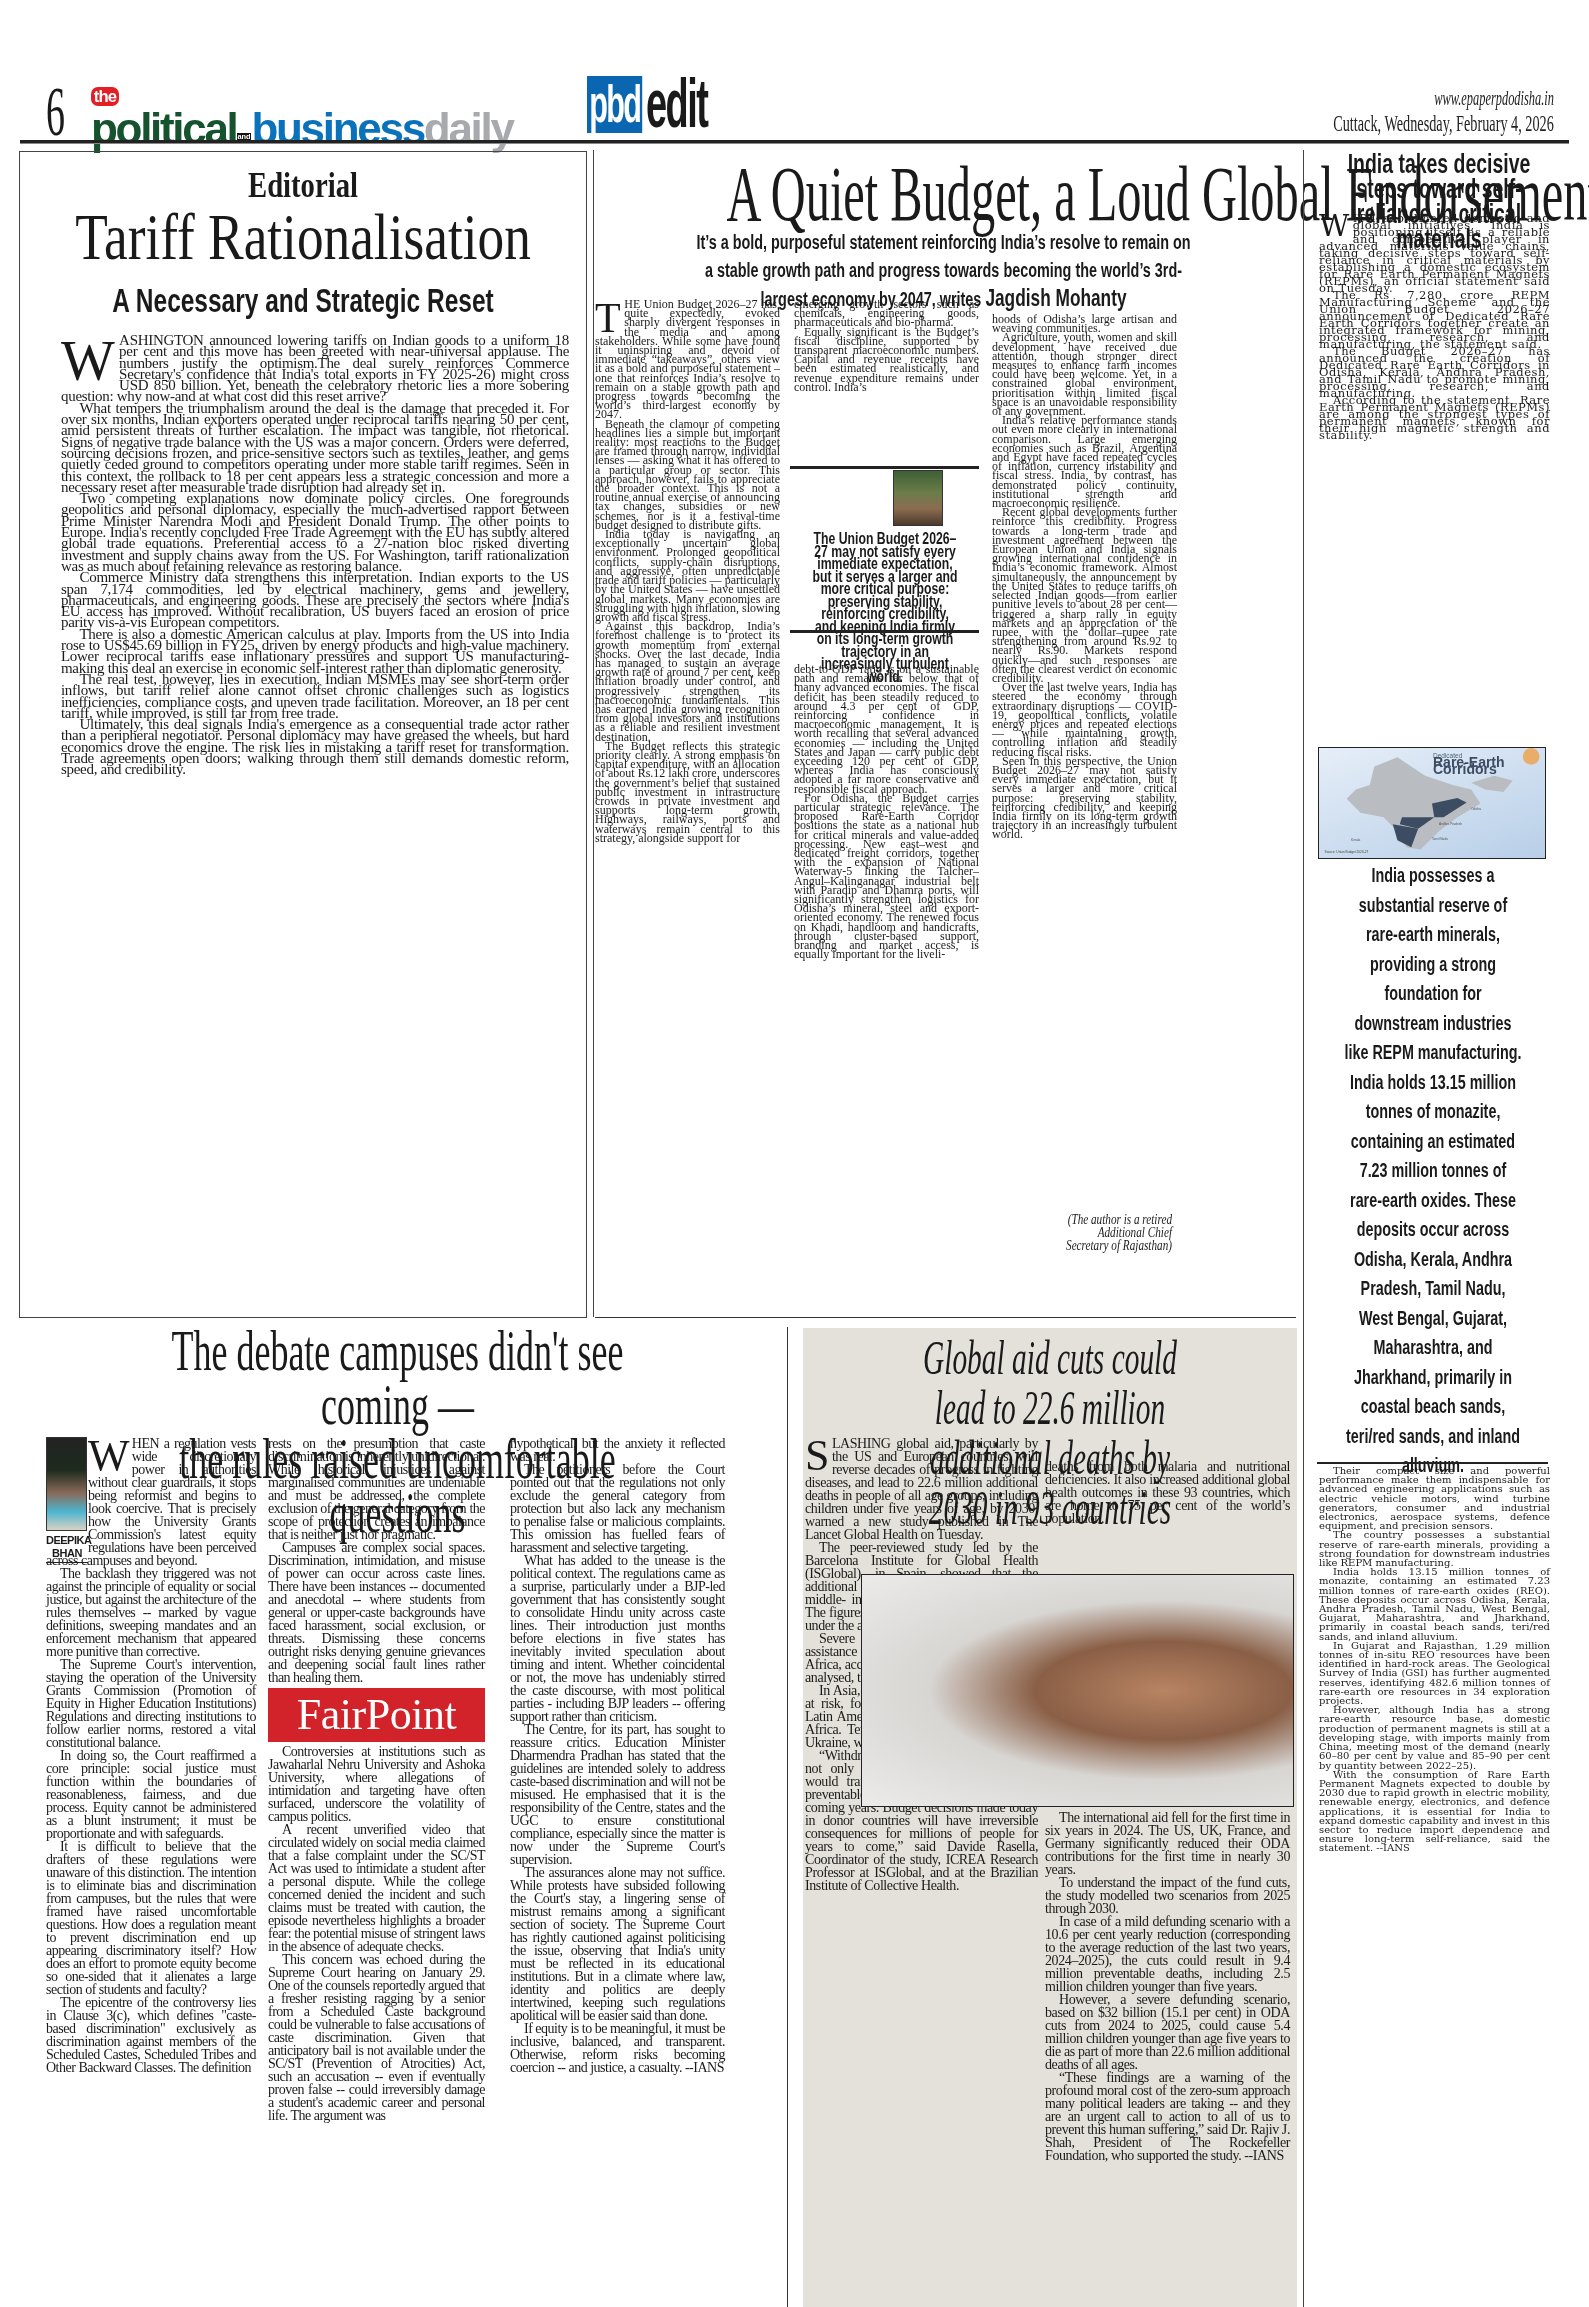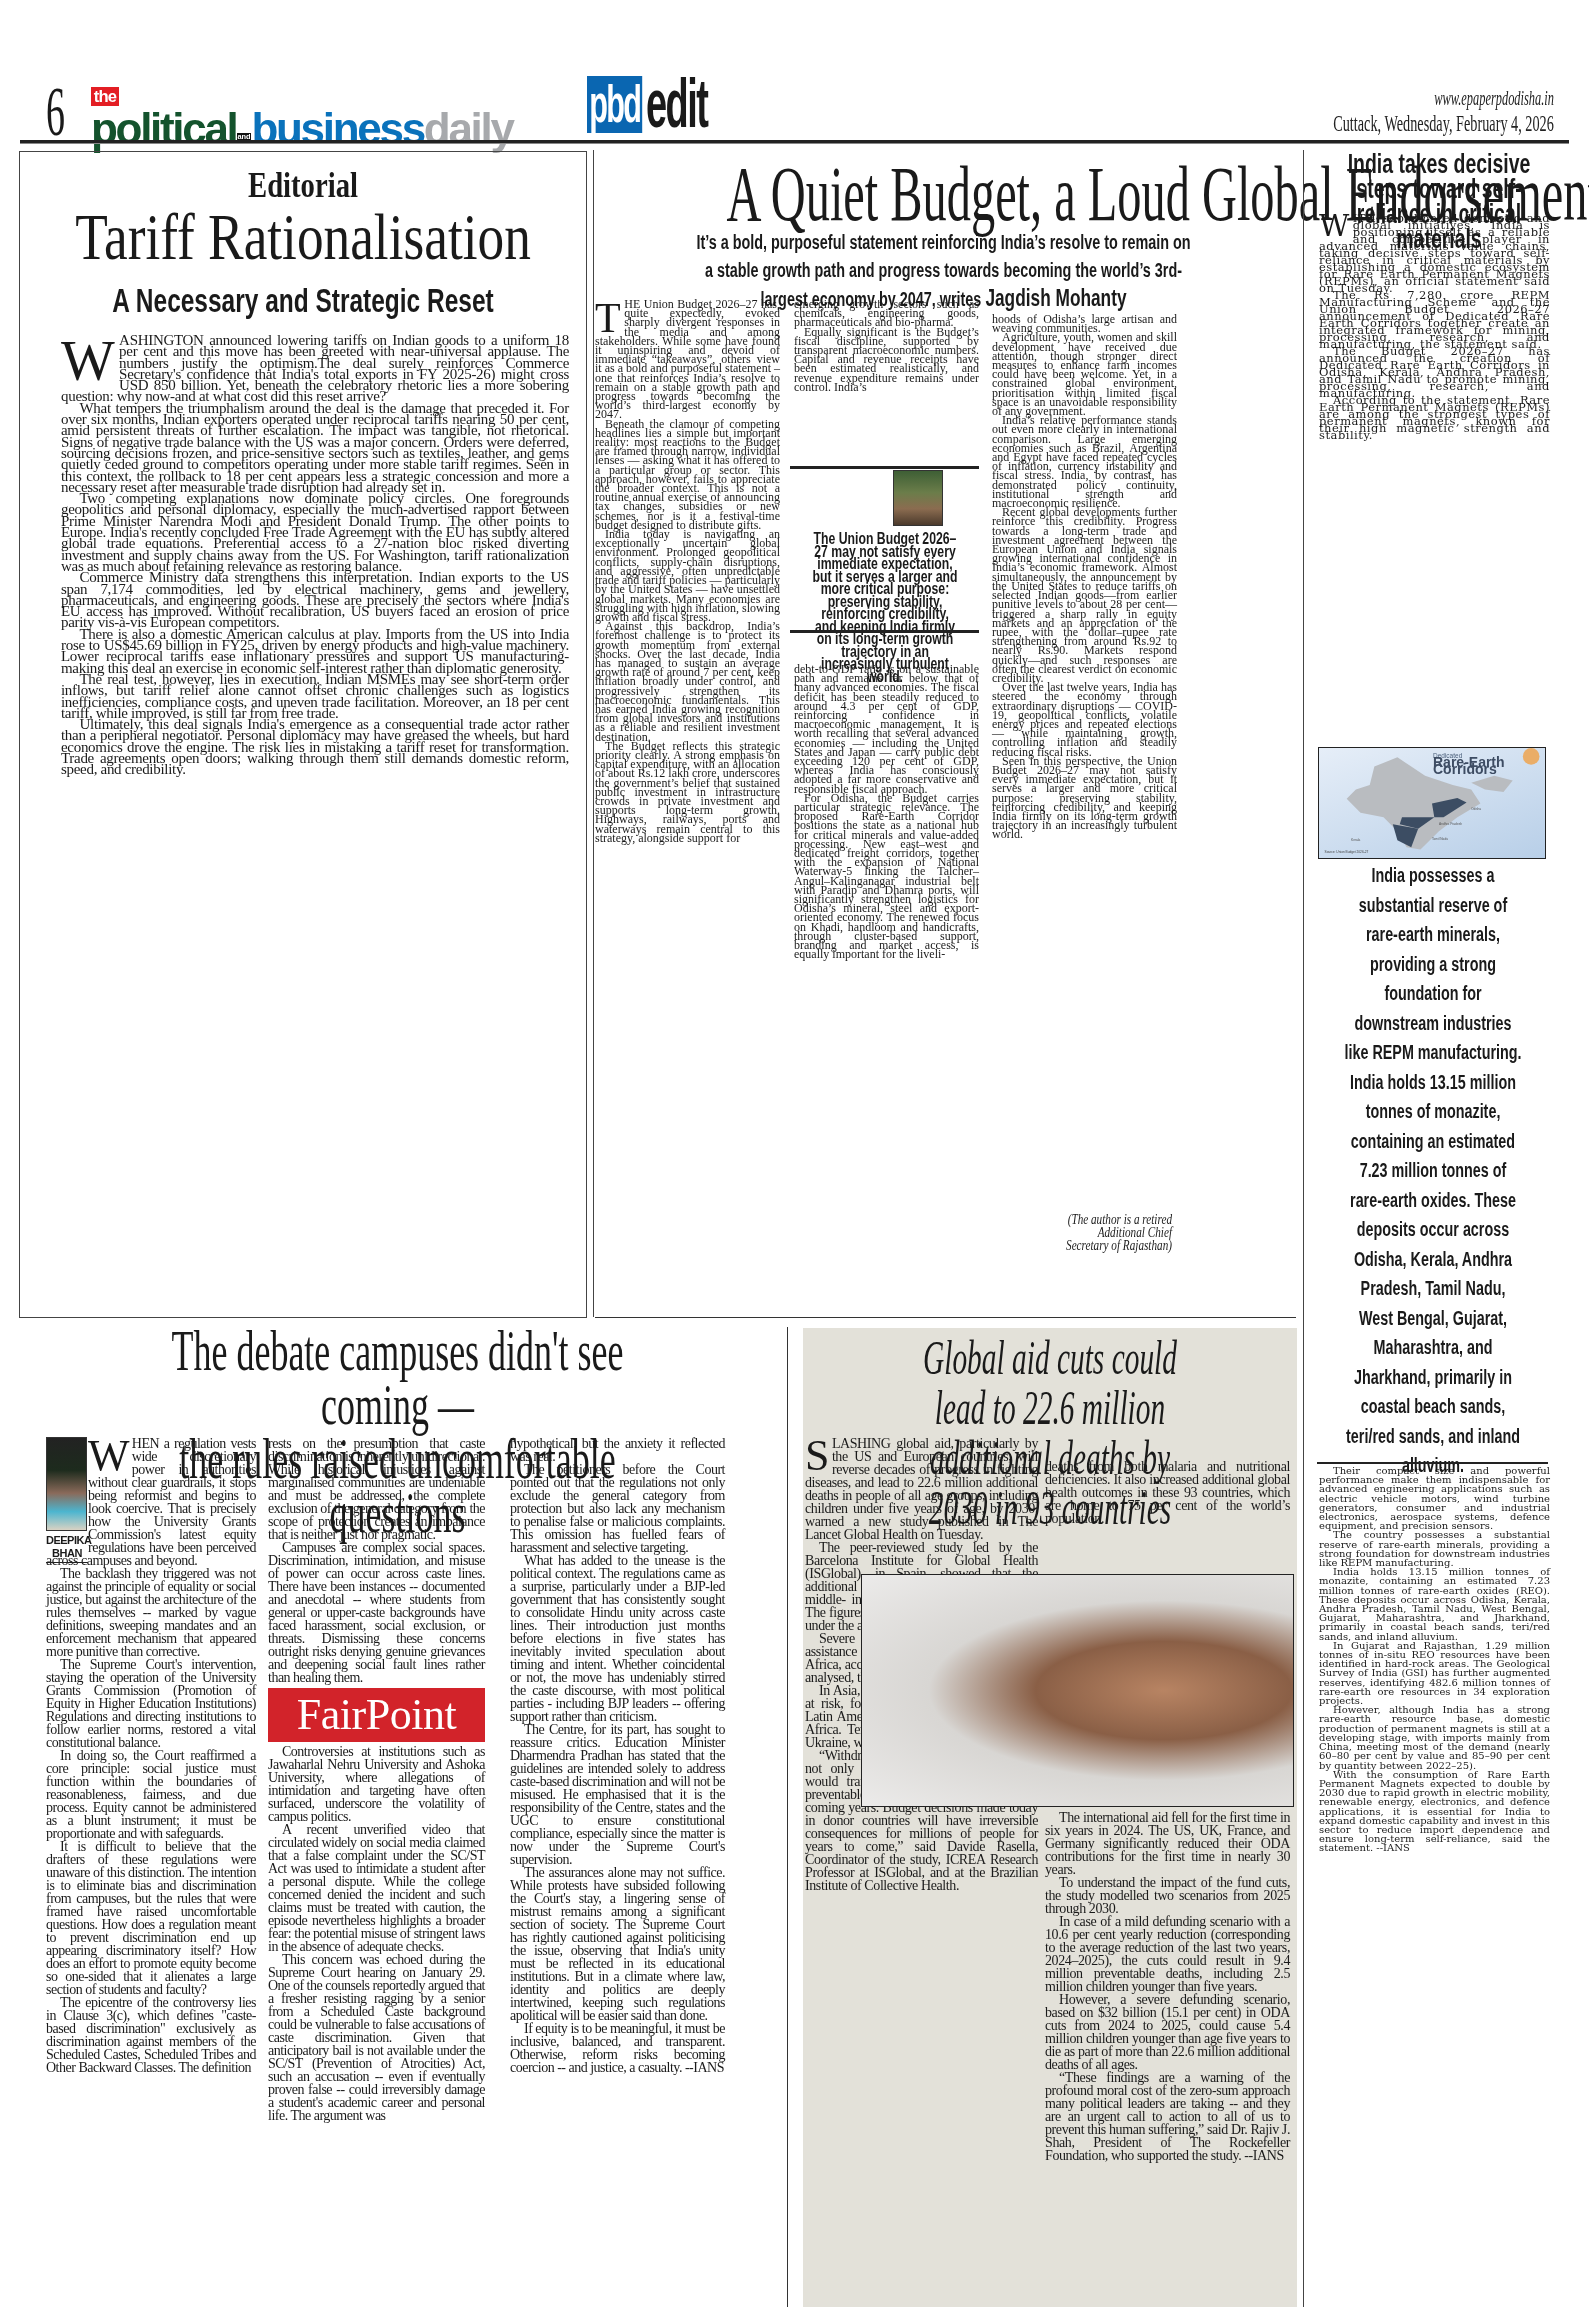--- a/index.html
+++ b/index.html
@@ -1,21 +1,21 @@
 <!DOCTYPE html>
 <html style="font-size:7.4px"><head>
 <meta charset="utf-8">
 <style>
   html, body { margin:0; padding:0; background:#ffffff; }
   body { width:1589px; height:2452px; position:relative; overflow:hidden; color:#1a1a1a; font-family:"Liberation Serif", serif; }
   .abs { position:absolute; }
   
   .page-num { left:46px; top:78px; font-family:"Liberation Serif", serif; font-size:69px; line-height:69px; transform:scaleX(0.55); transform-origin:left top; font-weight:400; }
   .logo { left:91px; top:87px; }
-  .logo .the { display:inline-block; background:#e31e24; color:#fff; font-family:"Liberation Sans", sans-serif; font-weight:700; font-size:16.6px; line-height:17.5px; padding:0.9px 2.8px; letter-spacing:-0.9px; }
+  .logo .the { display:inline-block; background:#e31e24; color:#fff; font-family:"Liberation Sans", sans-serif; font-weight:700; font-size:16.6px; line-height:17.5px; padding:0.9px 2.8px; letter-spacing:-0.9px;border-radius:7px; }
   .logo .row { font-family:"Liberation Sans", sans-serif; font-weight:700; font-size:44px; line-height:44px; letter-spacing:-2.3px; white-space:nowrap; margin-top:0.9px; }
   .logo .political { color:#14532d; }
   .logo .and { display:inline-block; background:#111; color:#fff; font-size:7.4px; line-height:8.3px; letter-spacing:0; vertical-align:5.5px; padding:0 0.9px; }
   .logo .business { color:#0a72bb; }
   .logo .daily { color:#a7a9ac; }
   .pbd { left:587px; top:76px; background:#0a66b1; color:#fff; font-family:"Liberation Sans", sans-serif; font-weight:700; font-size:51px; line-height:57px; padding:0 3.7px; letter-spacing:-2.8px; transform:scaleX(0.6); transform-origin:left top; }
   .edit { left:646px; top:74px; font-family:"Liberation Sans", sans-serif; font-weight:700; font-size:69px; line-height:60px; letter-spacing:-2.8px; transform:scaleX(0.55); transform-origin:left top; }
   .site { right:35px; top:87px; font-style:italic; font-size:20px; transform:scaleX(0.62); transform-origin:right top; color:#222; }
   .dateline { right:35px; top:111px; font-size:23px; transform:scaleX(0.62); transform-origin:right top; color:#222; }
   .mast-rule { left:20px; top:140px; width:1549px; height:2.8px; background:#222; border-bottom:1.4px solid #888; }

